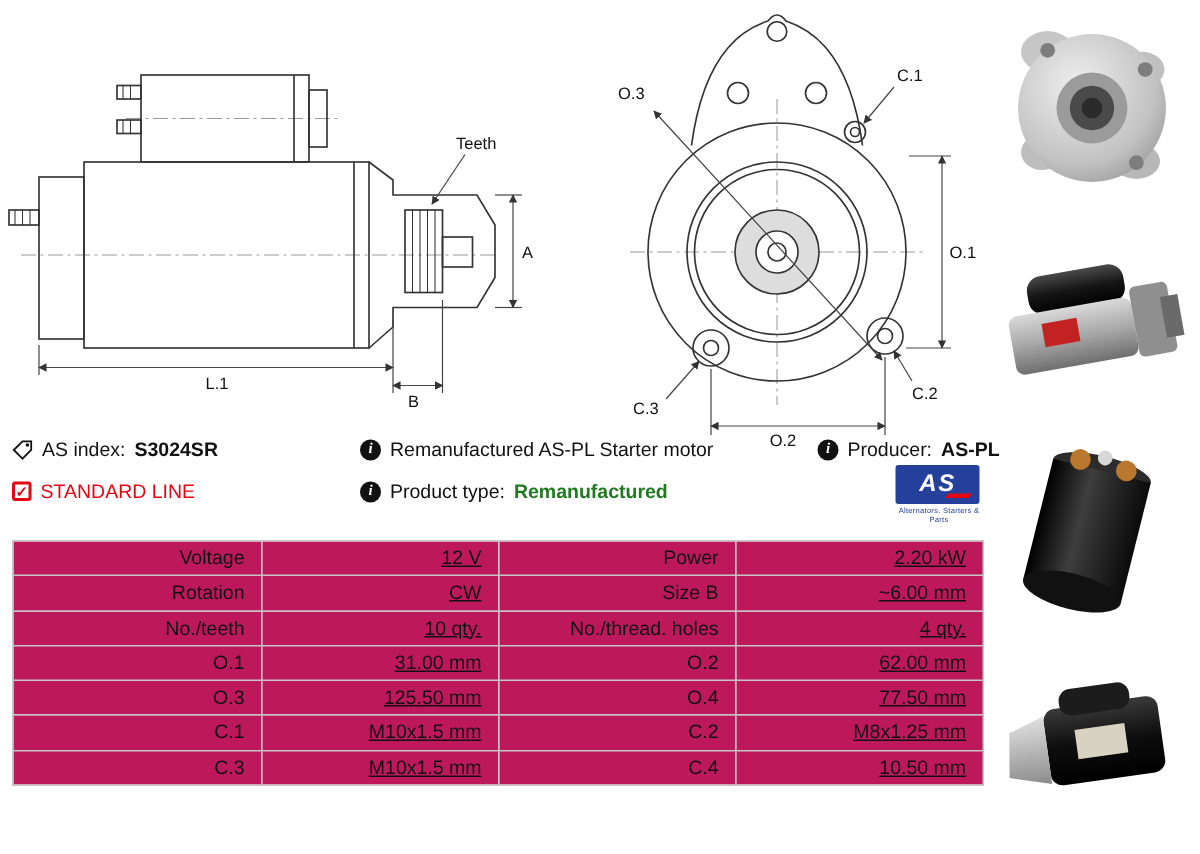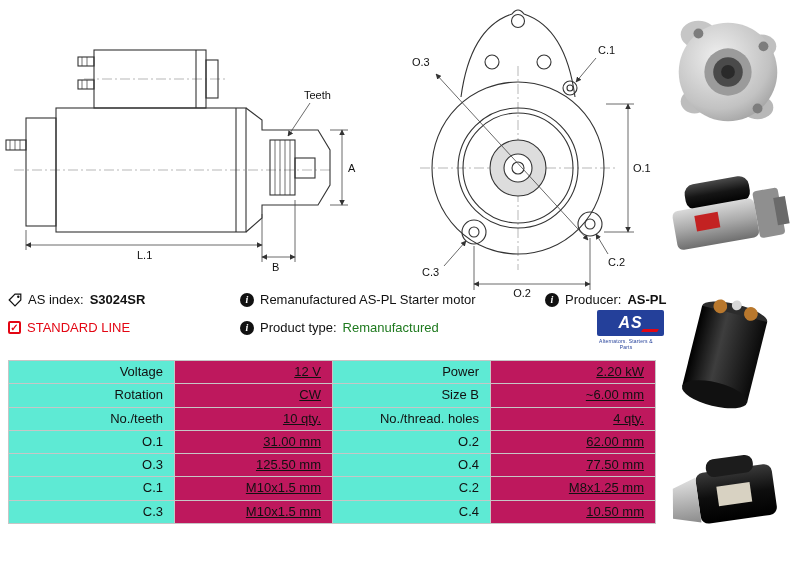--- a/index.html
+++ b/index.html
@@ -10,44 +10,44 @@
   }
   
   #drawings { position:absolute; left:0; top:0; width:655px; height:300px; }
   #photos   { position:absolute; left:655px; top:0; width:145px; height:569px;
               display:flex; flex-direction:column; }
   .photo    { flex:1; display:flex; align-items:center; justify-content:center; background:#fff; }
   #info     { position:absolute; left:8px; top:288px; width:647px; height:58px; font-size:13px; }
   .info-item{ position:absolute; display:flex; align-items:center; gap:6px; white-space:nowrap; }
   .b        { font-weight:bold; }
   .red      { color:#e30613; font-weight:normal; }
-  .green    { color:#1f7a1f; font-weight:normal; }
+  .green    { color:#1f7a1f; font-weight:bold; }
   
   .i-icon { width:14px; height:14px; border-radius:50%; background:#111; color:#fff;
             display:inline-flex; align-items:center; justify-content:center;
             font-size:10px; font-style:italic; font-weight:bold;
             font-family:"Liberation Serif", serif; flex:0 0 auto; }
   .chk-icon { width:13px; height:13px; border:2px solid #e30613; color:#e30613;
               display:inline-flex; align-items:center; justify-content:center;
               font-size:10px; font-weight:bold; border-radius:2px; flex:0 0 auto; }
   .tag-icon { display:inline-flex; flex:0 0 auto; }
   
   .as-logo { position:absolute; right:0; top:22px; width:58px; text-align:center; }
-  .as-logo-box { width:67px; height:26px; background:#24409a; border-radius:2px;
+  .as-logo-box { width:56px; height:26px; background:#24409a; border-radius:2px;
                  display:flex; align-items:center; justify-content:center; position:relative; }
   .as-logo-box span.txt { color:#fff; font-weight:bold; font-style:italic; font-size:16px; letter-spacing:1px; }
   .as-logo-slash { position:absolute; right:6px; bottom:4px; width:16px; height:3px;
                    background:#e30613; transform:skewX(-30deg); }
   .as-logo-tagline { font-size:5px; color:#24409a; margin-top:2px; letter-spacing:0.2px; }
   
   #spec-table { position:absolute; left:8px; top:360px; width:647px;
                 border-collapse:collapse; table-layout:fixed; font-size:13px; }
   #spec-table td { border:1px solid #c6c6c6; text-align:right; vertical-align:middle;
                    padding:3px 11px; height:23px; line-height:1.25; }
-  #spec-table td.lbl { background:#5eead4; }
+  #spec-table td.lbl { background:#be185d; }
   #spec-table td.val { background:#be185d;text-decoration:underline; }
   
   .dim-label { font-size:11px; fill:#111; font-family:"Liberation Sans", sans-serif; }
 </style>
 </head>
 <body>
 
 <div id="drawings">
   <svg width="655" height="300" viewBox="0 0 655 300">
     <defs>

